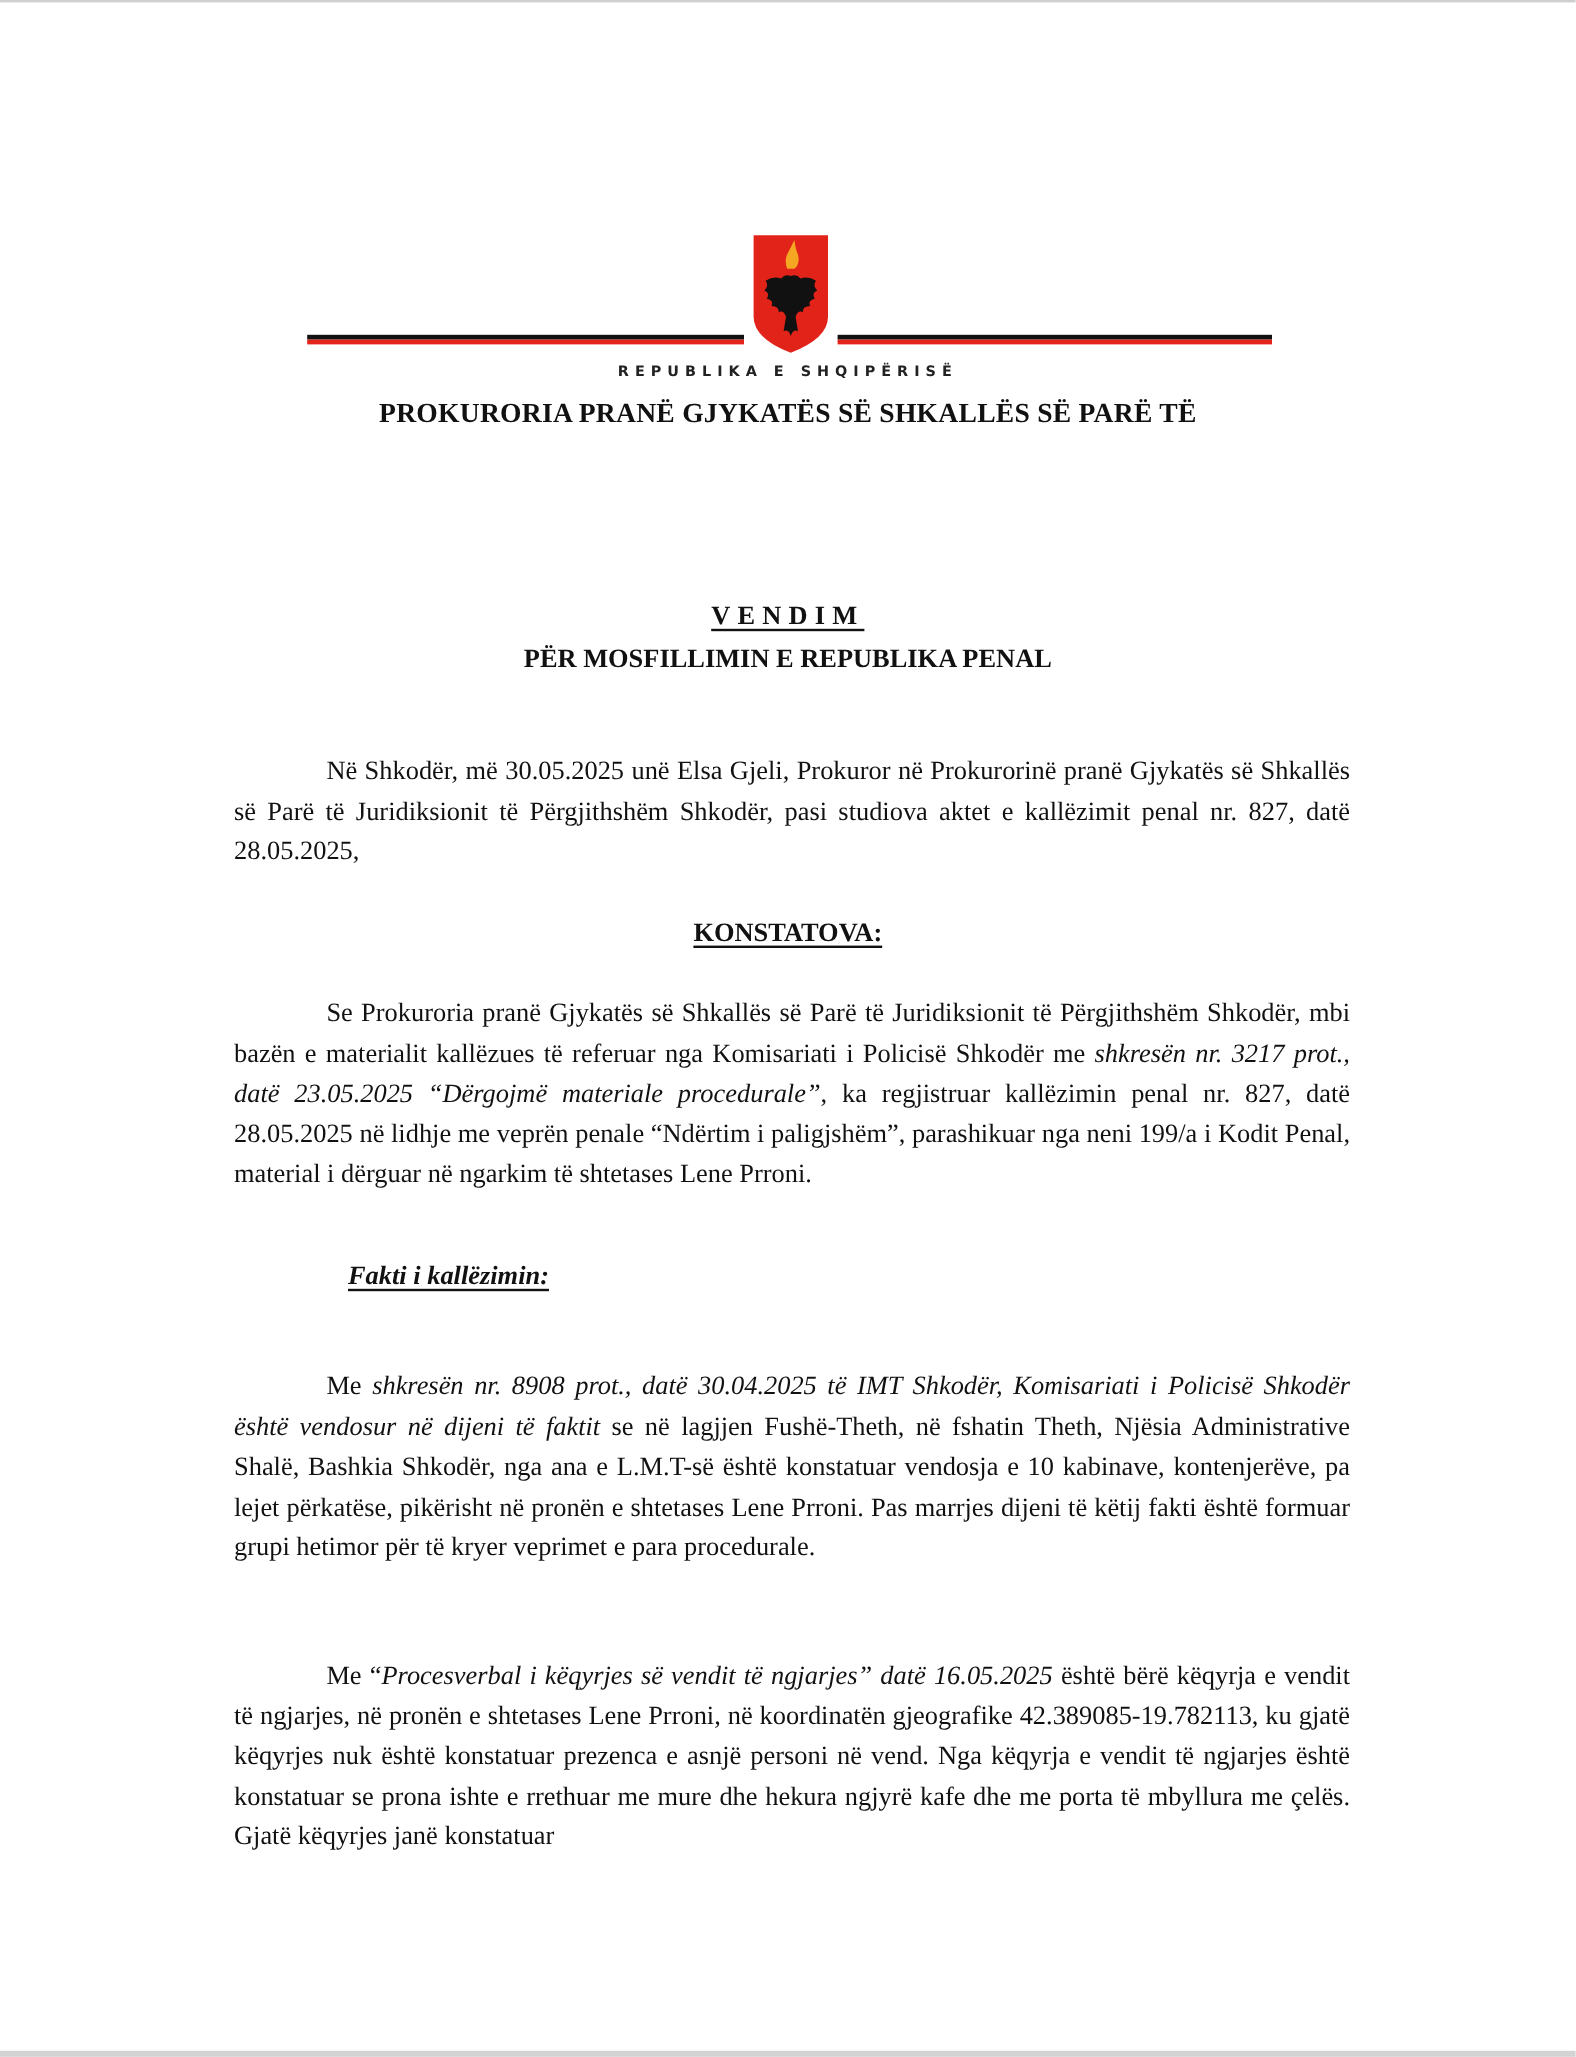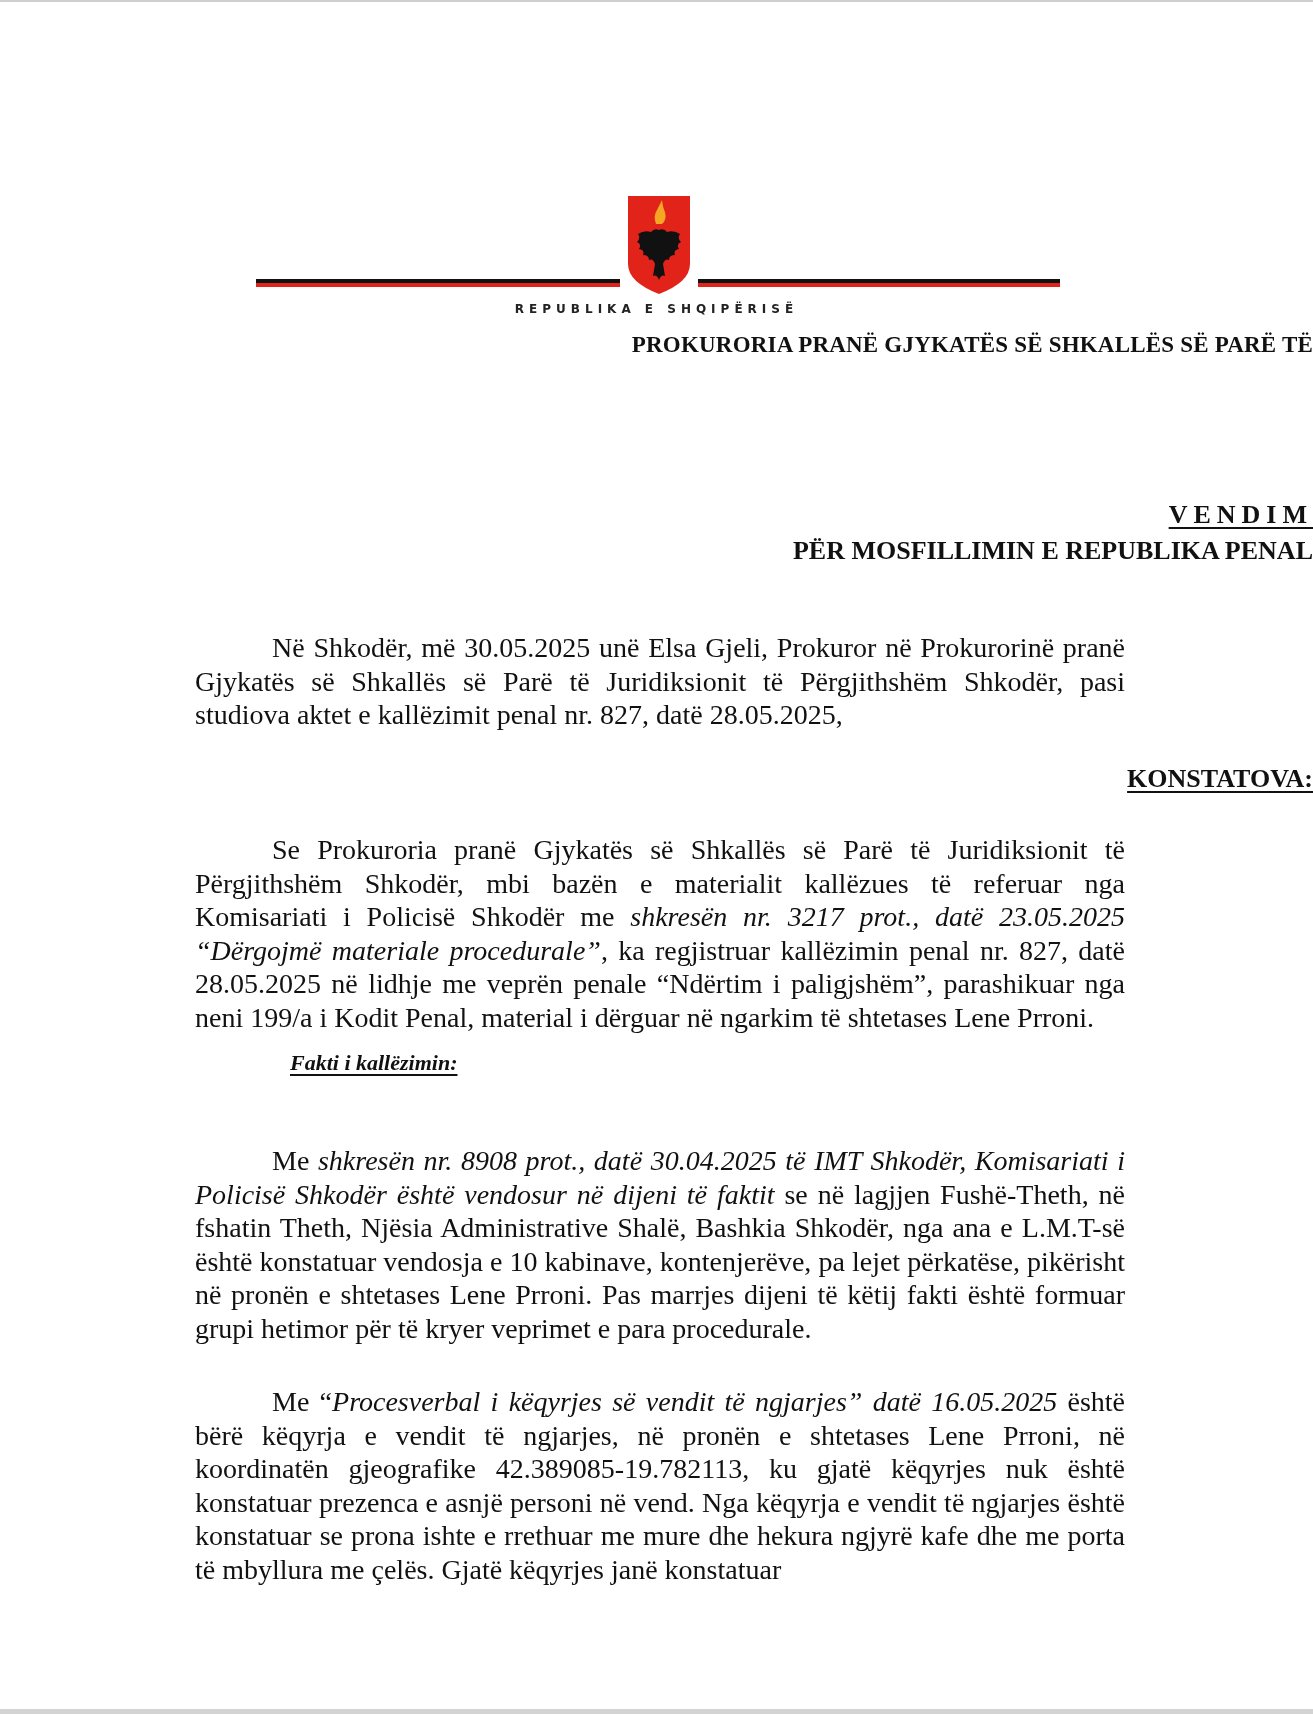--- a/index.html
+++ b/index.html
@@ -18,38 +18,38 @@
   .rule .red { height: 4px; background: #e2231a; }
   .rule-left { left: 256px; width: 364px; }
   .rule-right { left: 698px; width: 362px; }
 
   .republic {
     position: absolute; top: 302px; left: 0; width: 1313px; text-align: center;
     font-family: "DejaVu Sans", sans-serif; font-weight: bold; font-size: 12px;
     letter-spacing: 5px; color: #222;
   }
   .institution {
-    position: absolute; top: 327px; left: 0; width: 1313px; text-align: right;
+    position: absolute; top: 327px; left: 0; width: 1313px; text-align: center;
     font-weight: bold; font-size: 23px; line-height: 35px; letter-spacing: 0.2px;
   }
 
   .heading {
-    position: absolute; left: 0; width: 1313px; text-align: right; font-weight: bold;
-    font-size: 26px;
+    position: absolute; left: 0; width: 1313px; text-align: center; font-weight: bold;
+    font-size: 22px;
   }
   .h-vendim { top: 500px; letter-spacing: 6px; text-decoration: underline; text-underline-offset: 4px; }
   .h-sub { top: 536px; }
   .h-konst { top: 764px; text-decoration: underline; text-underline-offset: 4px; text-decoration-thickness: 2px; }
   .h-fakti {
     position: absolute; left: 290px; top: 1050px; font-weight: bold; font-style: italic;
     font-size: 22px; text-decoration: underline; text-underline-offset: 4px; text-decoration-thickness: 2px;
   }
 
   .para {
-    position: absolute; left: 195px; width: 930px; font-size: 28px; line-height: 33.5px;
+    position: absolute; left: 195px; width: 930px; font-size: 22px; line-height: 33.5px;
     text-align: justify; text-indent: 77px;
   }
   .p1 { top: 603px; }
   .p2 { top: 805px; }
   .p3 { top: 1116px; }
   .p4 { top: 1357px; }
   em { font-style: italic; }
 </style>
 </head>
 <body>

